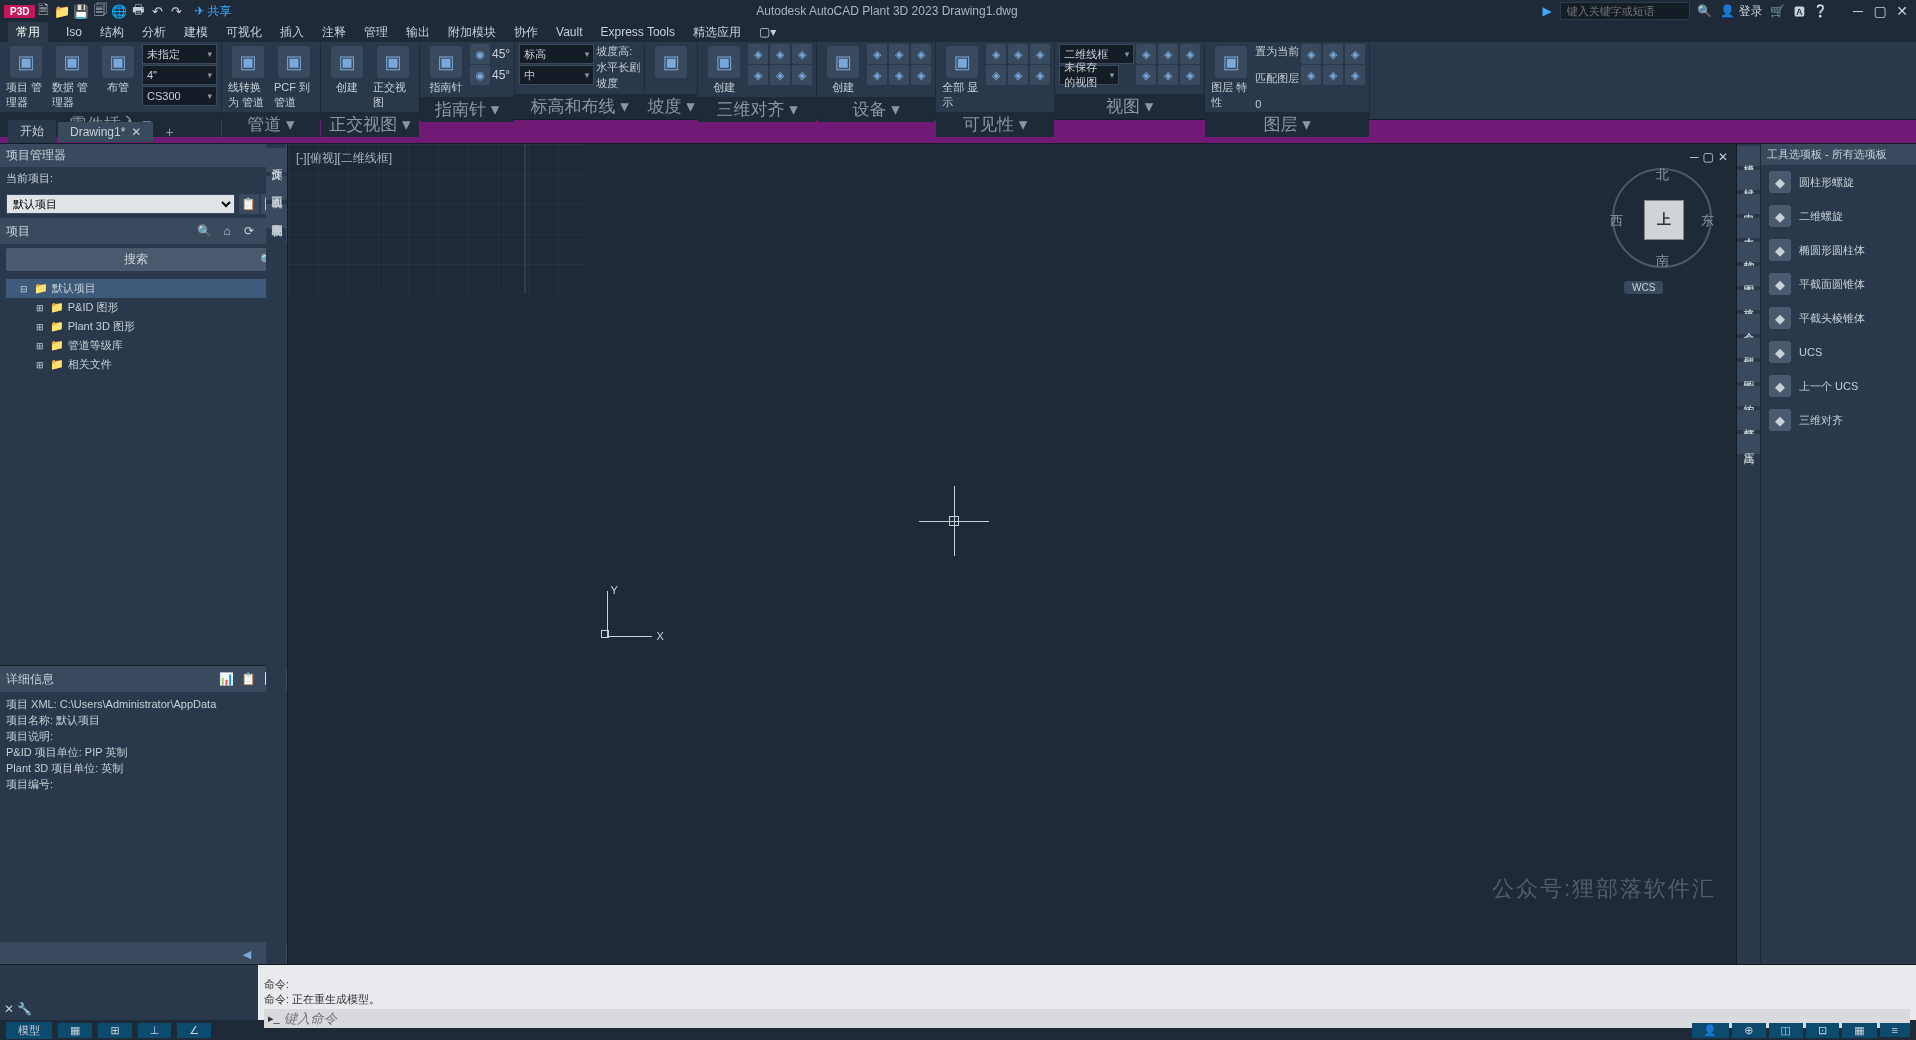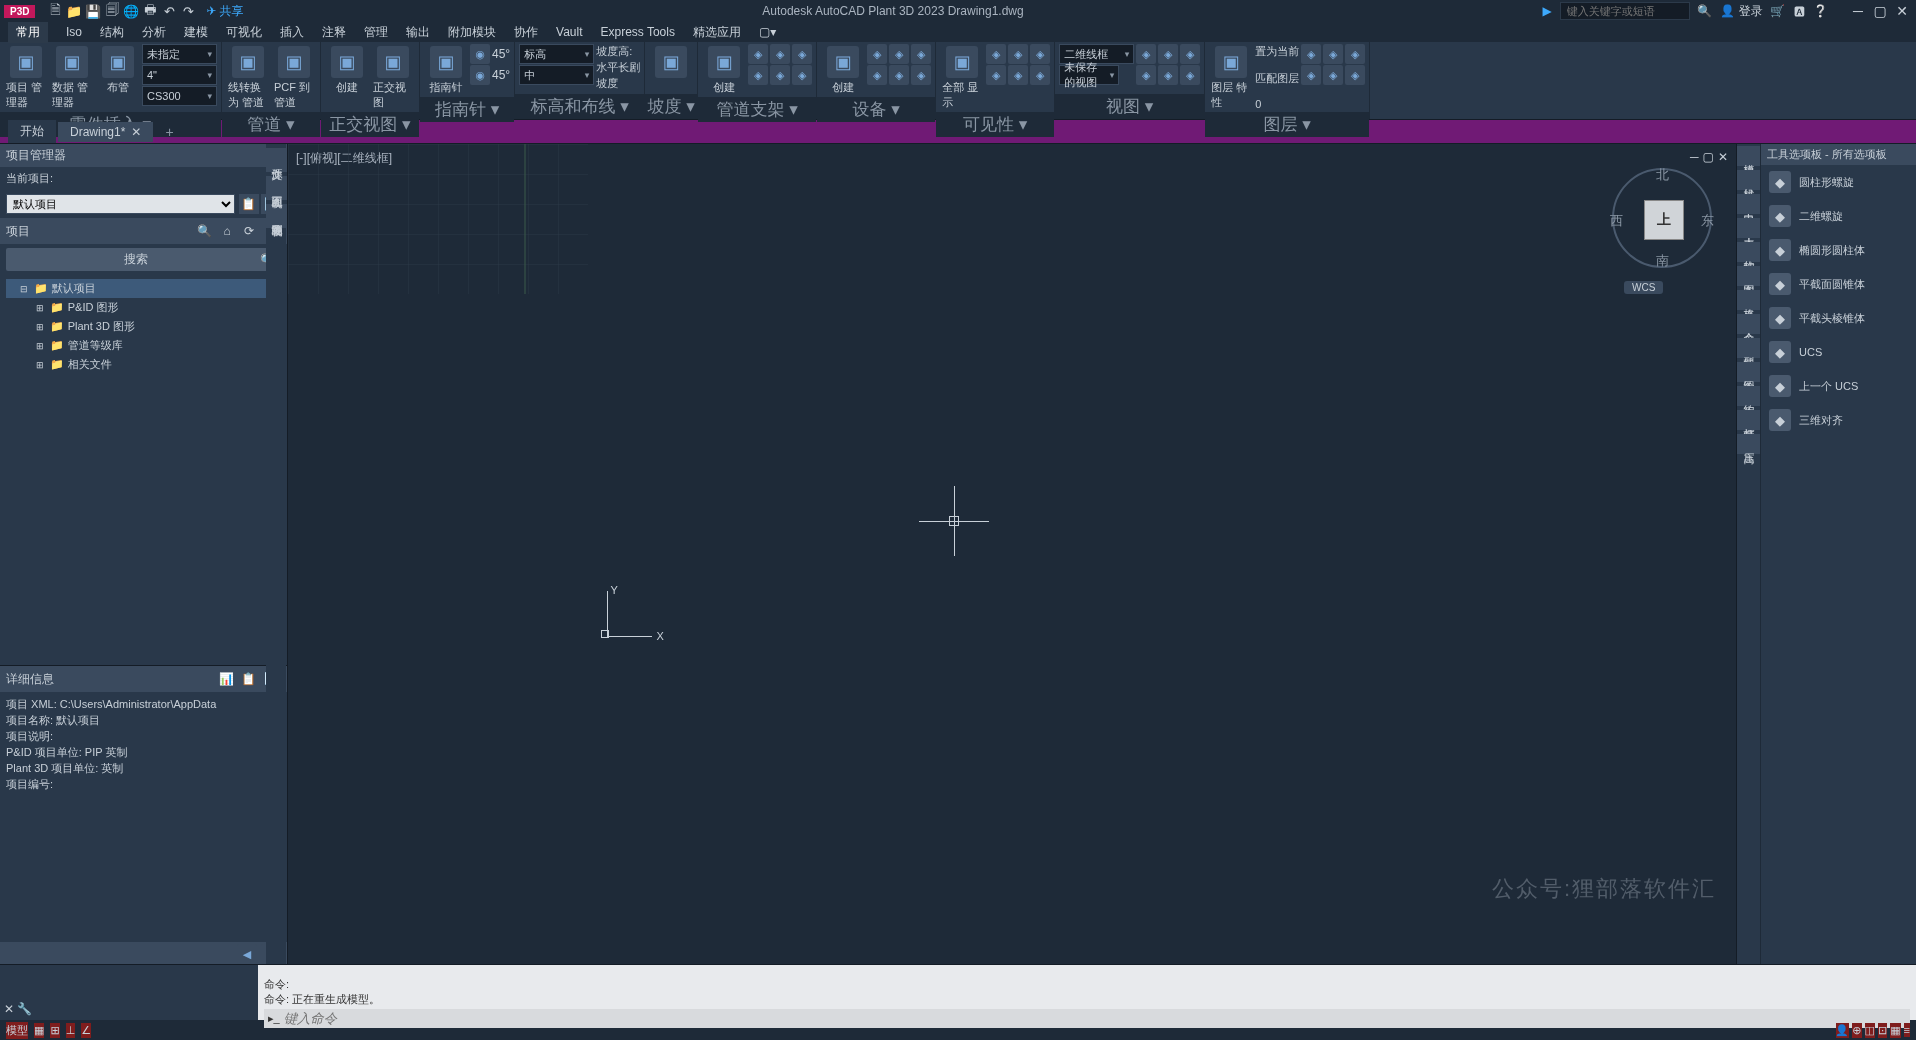--- a/index.html
+++ b/index.html
@@ -1,20 +1,20 @@
 <!DOCTYPE html>
 <html><head>
 <meta charset="utf-8">
 <style>
 * { margin: 0; padding: 0; box-sizing: border-box; font-family: "Microsoft YaHei", sans-serif; }
 body { width: 1916px; height: 1040px; background: #1e2a38; color: #c8d0d8; font-size: 12px; overflow: hidden; }
 
 
 .titlebar { height: 22px; background: #1e2a38; display: flex; align-items: center; padding: 0 4px; }
-.titlebar .logo { background: #c2185b; color: #fff; padding: 1px 6px; font-size: 10px; font-weight: bold; margin-right: 12px; }
+.titlebar .logo { background: #c2185b; color: #fff; padding: 1px 6px; font-size: 10px; font-weight: bold; margin-right: 0; }
 .titlebar .qat { display: flex; gap: 3px; align-items: center; }
 .titlebar .qat .qbtn { width: 16px; height: 16px; display: flex; align-items: center; justify-content: center; font-size: 13px; color: #c8d0d8; cursor: pointer; }
 .titlebar .share { color: #3da9fc; margin-left: 10px; font-size: 12px; display: flex; align-items: center; gap: 3px; }
 .titlebar .center { flex: 1; text-align: center; color: #aab4c0; font-size: 12px; }
 .titlebar .right { display: flex; align-items: center; gap: 8px; }
 .titlebar .search-box { background: #141c26; border: 1px solid #2c3a4a; padding: 2px 6px; color: #5a6a7a; font-size: 11px; width: 130px; }
 .titlebar .win-btns { display: flex; gap: 2px; margin-left: 12px; }
 .titlebar .win-btns span { width: 20px; text-align: center; font-size: 14px; cursor: pointer; }
 
 
@@ -97,21 +97,21 @@
 .cmd-left { width: 258px; background: #29384a; color: #c8d0d8; display: flex; align-items: flex-end; padding: 4px; gap: 3px; }
 .cmd-body { flex: 1; padding: 12px 6px; font-size: 11px; }
 .cmd-hist { color: #333; }
 .cmd-input-row { display: flex; align-items: center; gap: 4px; background: #d8dadd; padding: 2px 4px; margin-top: 2px; }
 .cmd-input-row input { flex: 1; background: transparent; border: none; outline: none; font-style: italic; color: #666; }
 
 
 .statusbar { height: 20px; background: #1e2a38; display: flex; align-items: center; padding: 0 6px; font-size: 11px; justify-content: space-between; }
 .statusbar .sb-left { display: flex; gap: 6px; align-items: center; }
 .statusbar .sb-right { display: flex; gap: 3px; align-items: center; }
-.sb-btn { padding: 1px 0; background: #7f1d1d; cursor: pointer; font-size: 11px; }
+.sb-btn { padding: 1px 12px; background: #0c4a6e; cursor: pointer; font-size: 11px; }
 .watermark { position: absolute; right: 20px; bottom: 60px; color: rgba(180,188,200,0.35); font-size: 22px; letter-spacing: 2px; pointer-events: none; }
 </style>
 </head>
 <body>
 
 <div class="titlebar">
   <span class="logo">P3D</span>
   <div class="qat">
     <span class="qbtn">🗎</span>
     <span class="qbtn">📁</span>
@@ -266,21 +266,21 @@
             <div class="rbtn-sm">◈</div>
             <div class="rbtn-sm">◈</div>
           </div>
           <div class="rrow">
             <div class="rbtn-sm">◈</div>
             <div class="rbtn-sm">◈</div>
             <div class="rbtn-sm">◈</div>
           </div>
         </div>
       </div>
-      <div class="panel-title">管道支架 ▾</div>
+      <div class="panel-title">三维对齐 ▾</div>
     </div>
     <div class="ribbon-panel">
       <div class="panel-body">
         <div class="rbtn-big">
           <div class="ico">▣</div>
           <span>创建</span>
         </div>
         <div class="rcol">
           <div class="rrow">
             <div class="rbtn-sm">◈</div>

